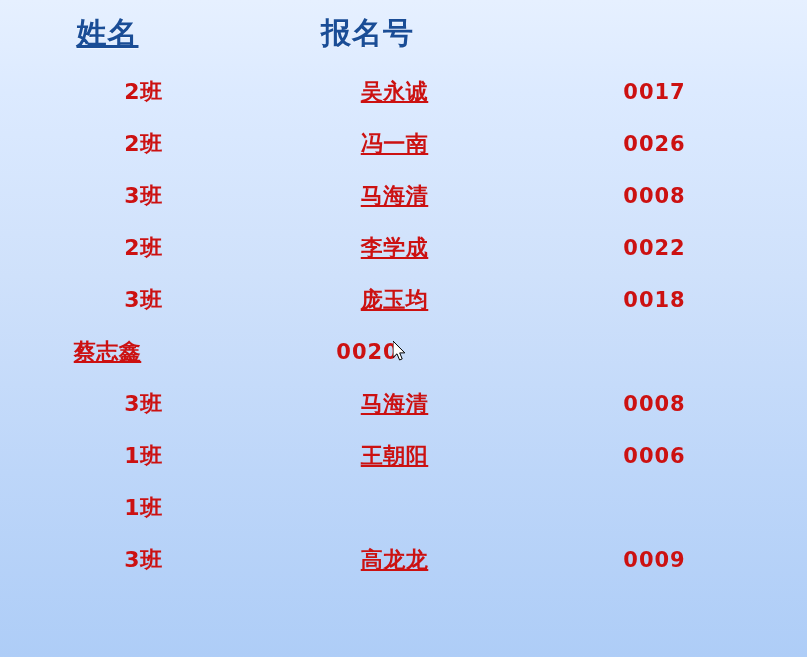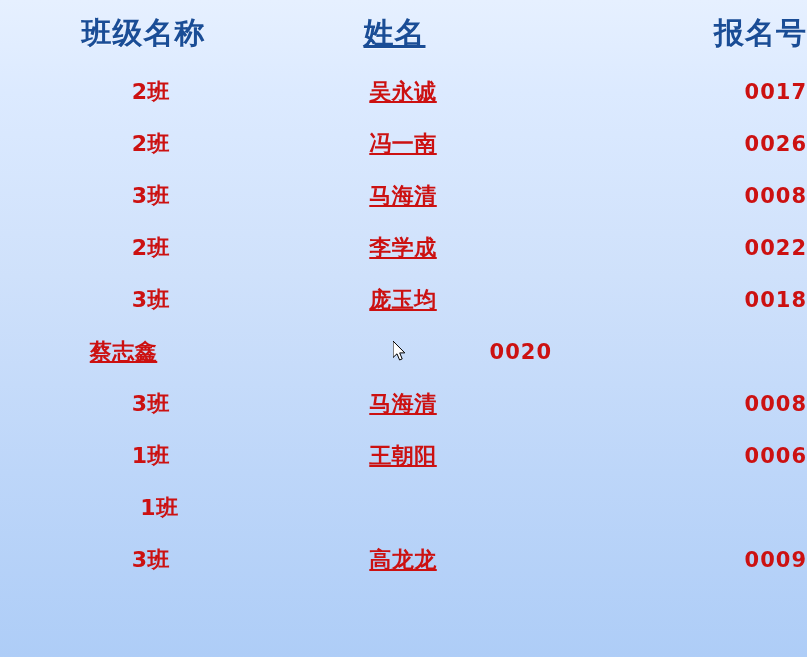--- a/index.html
+++ b/index.html
@@ -30,42 +30,41 @@
   }
 
   .row {
     display: flex;
     align-items: center;
     width: 807px;
   }
 
   .col-class  { width: 287px; text-align: center; }
   .col-name   { width: 215px; text-align: center; text-decoration: underline; }
-  .col-id     { width: 305px; text-align: right; }
+  .col-id     { width: 305px; text-align: center; }
 
   .header-row {
     height: 66px;
   }
   .header-row .cell {
     color: #1a4d96;
     font-size: 30px;
     font-weight: bold;
     letter-spacing: 1px;
     text-shadow: 0 1px 0 rgba(255,255,255,0.5);
   }
 
   .data-row {
     height: 52px;
   }
   .data-row .cell {
     color: #cc1111;
     font-size: 22px;
     font-weight: bold;
     letter-spacing: 0.5px;
-    padding-left: 16px;
   }
   .data-row .col-id {
     font-size: 21px;
     letter-spacing: 1px;
   }
 
   
   #bottom-bar {
     position: absolute;
     left: 0;
@@ -85,21 +84,20 @@
   }
 </style>
 </head>
 <body>
 
 <div id="app">
 
   <div id="roster">
 
     <div class="row header-row">
-      <div class="cell col-class">班级名称</div>
       <div class="cell col-name">姓名</div>
       <div class="cell col-id">报名号</div>
     </div>
 
     <div class="row data-row">
       <div class="cell col-class">2班</div>
       <div class="cell col-name">吴永诚</div>
       <div class="cell col-id">0017</div>
     </div>
 

